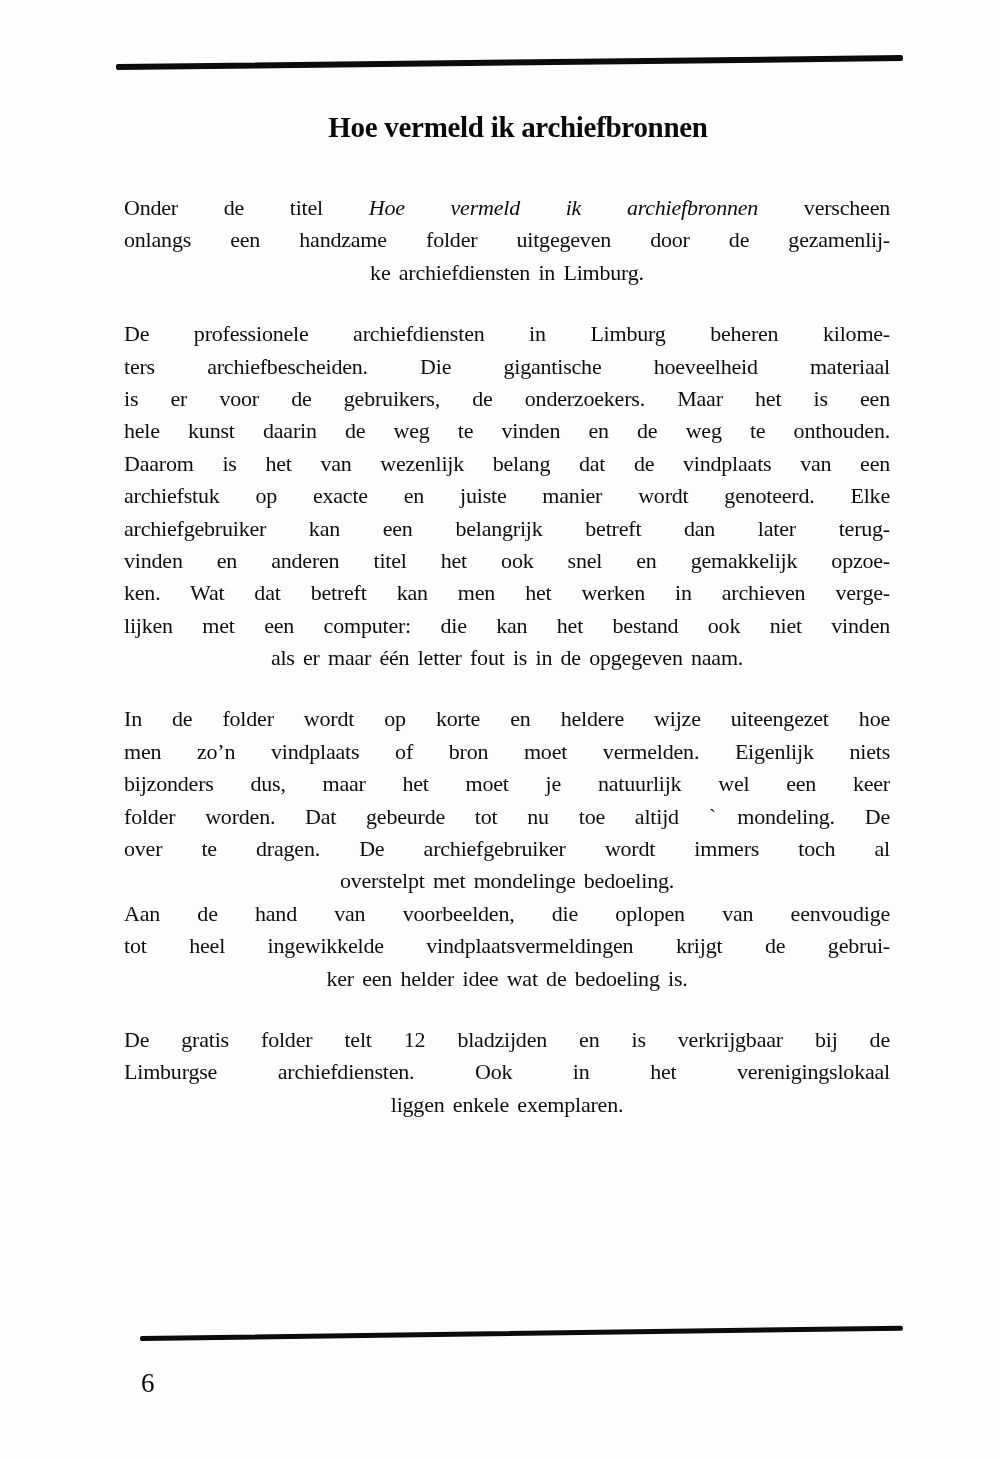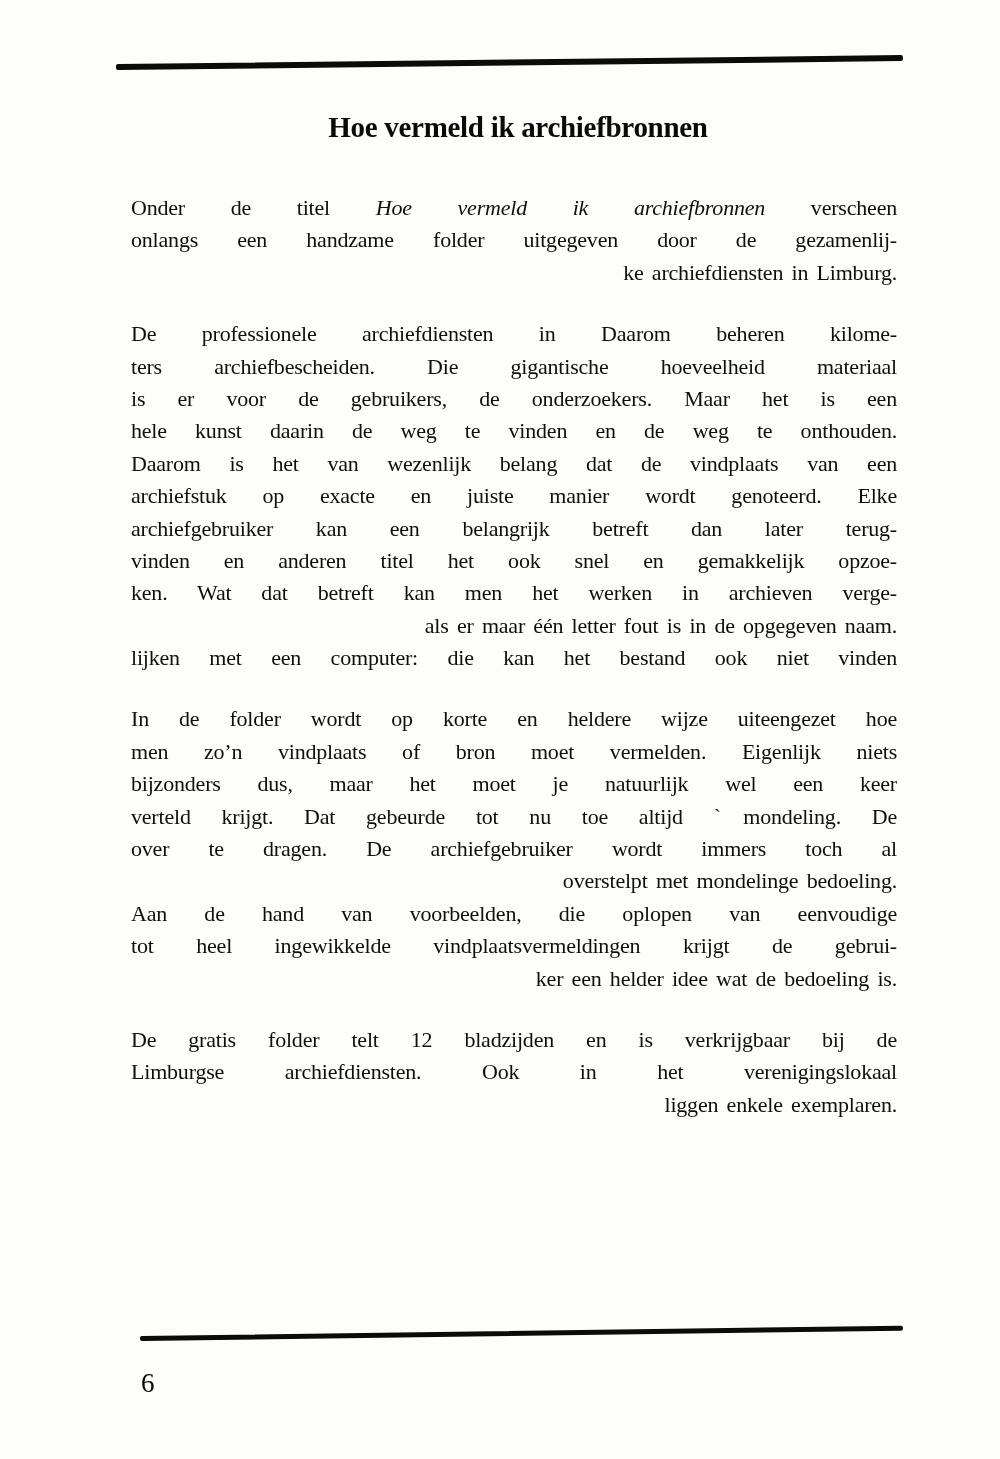--- a/index.html
+++ b/index.html
@@ -43,35 +43,35 @@
     top: 92px;
     width: 766px;
     text-align: center;
     font-size: 29px;
     font-weight: bold;
     letter-spacing: -0.3px;
     color: #0a0a0a;
   }
   .body-text {
     position: absolute;
-    left: 131px;
+    left: 124px;
     top: 192px;
     width: 766px;
     font-size: 22px;
     letter-spacing: -0.2px;
     color: #0e0e0e;
   }
   .paragraph { margin: 0; }
   .paragraph + .paragraph { margin-top: 29px; }
   .line {
     line-height: 32.4px;
     height: 32.4px;
     white-space: normal;
     word-spacing: 3px;
-    text-align: right;
+    text-align: center;
   }
   .line.just {
     text-align: justify;
     text-align-last: justify;
   }
   .it { font-style: italic; }
   .page-number {
     position: absolute;
     left: 141px;
     top: 1368px;
@@ -88,37 +88,37 @@
 
   <h1 class="title">Hoe vermeld ik archiefbronnen</h1>
 
   <div class="body-text">
       <div class="paragraph">
         <div class="line just"><span>Onder de titel </span><span class="it">Hoe vermeld ik archiefbronnen</span><span> verscheen</span></div>
         <div class="line just"><span>onlangs een handzame folder uitgegeven door de gezamenlij-</span></div>
         <div class="line"><span>ke archiefdiensten in Limburg.</span></div>
       </div>
       <div class="paragraph">
-        <div class="line just"><span>De professionele archiefdiensten in Daarom beheren kilome-</span></div>
+        <div class="line just"><span>De professionele archiefdiensten in Limburg beheren kilome-</span></div>
         <div class="line just"><span>ters archiefbescheiden. Die gigantische hoeveelheid materiaal</span></div>
         <div class="line just"><span>is er voor de gebruikers, de onderzoekers. Maar het is een</span></div>
         <div class="line just"><span>hele kunst daarin de weg te vinden en de weg te onthouden.</span></div>
         <div class="line just"><span>Daarom is het van wezenlijk belang dat de vindplaats van een</span></div>
         <div class="line just"><span>archiefstuk op exacte en juiste manier wordt genoteerd. Elke</span></div>
         <div class="line just"><span>archiefgebruiker kan een belangrijk betreft dan later terug-</span></div>
         <div class="line just"><span>vinden en anderen titel het ook snel en gemakkelijk opzoe-</span></div>
         <div class="line just"><span>ken. Wat dat betreft kan men het werken in archieven verge-</span></div>
+        <div class="line just"><span>lijken met een computer: die kan het bestand ook niet vinden</span></div>
         <div class="line"><span>als er maar één letter fout is in de opgegeven naam.</span></div>
-        <div class="line just"><span>lijken met een computer: die kan het bestand ook niet vinden</span></div>
       </div>
       <div class="paragraph">
         <div class="line just"><span>In de folder wordt op korte en heldere wijze uiteengezet hoe</span></div>
         <div class="line just"><span>men zo’n vindplaats of bron moet vermelden. Eigenlijk niets</span></div>
         <div class="line just"><span>bijzonders dus, maar het moet je natuurlijk wel een keer</span></div>
-        <div class="line just"><span>verteld krijgt. Dat gebeurde tot nu toe altijd ˋmondeling. De</span></div>
+        <div class="line just"><span>folder worden. Dat gebeurde tot nu toe altijd ˋmondeling. De</span></div>
         <div class="line just"><span>over te dragen. De archiefgebruiker wordt immers toch al</span></div>
         <div class="line"><span>overstelpt met mondelinge bedoeling.</span></div>
         <div class="line just"><span>Aan de hand van voorbeelden, die oplopen van eenvoudige</span></div>
         <div class="line just"><span>tot heel ingewikkelde vindplaatsvermeldingen krijgt de gebrui-</span></div>
         <div class="line"><span>ker een helder idee wat de bedoeling is.</span></div>
       </div>
       <div class="paragraph">
         <div class="line just"><span>De gratis folder telt 12 bladzijden en is verkrijgbaar bij de</span></div>
         <div class="line just"><span>Limburgse archiefdiensten. Ook in het verenigingslokaal</span></div>
         <div class="line"><span>liggen enkele exemplaren.</span></div>

